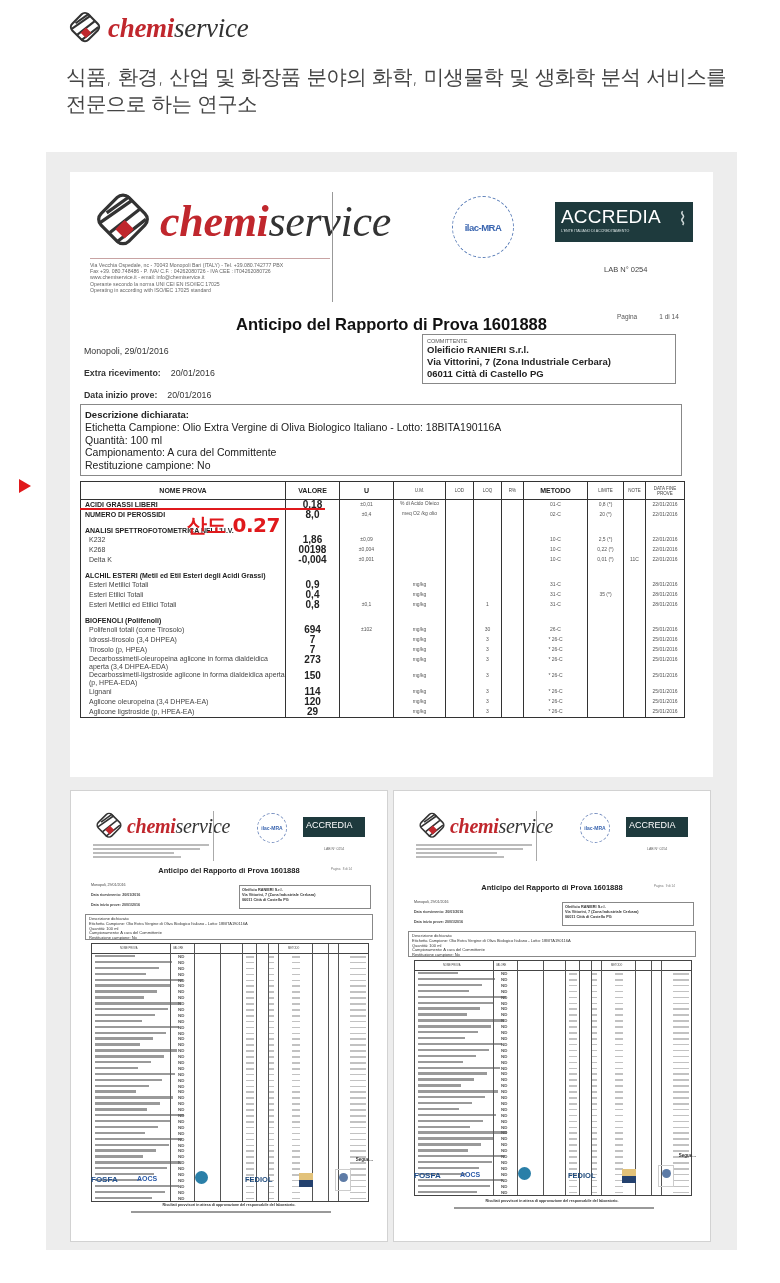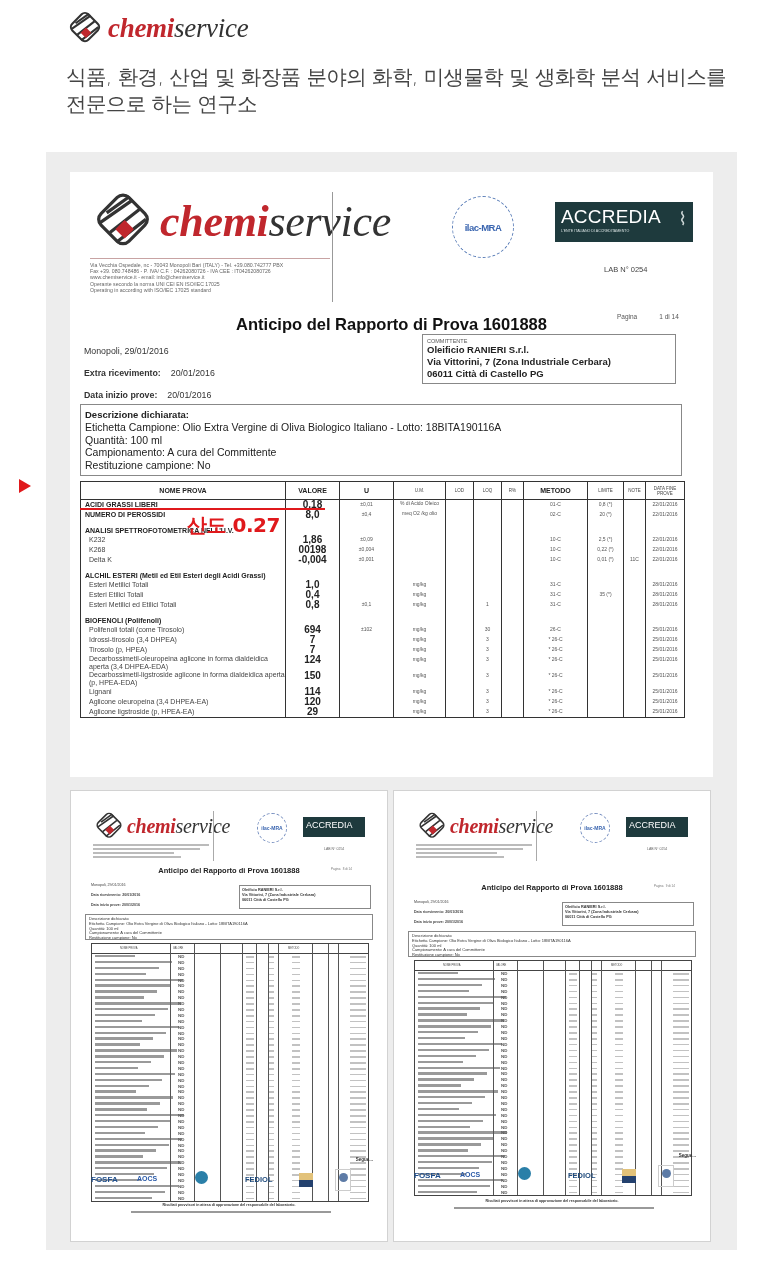--- a/index.html
+++ b/index.html
@@ -317,21 +317,21 @@
             <td></td>
             <td></td>
             <td></td>
             <td></td>
             <td></td>
             <td></td>
             <td></td>
           </tr>
           <tr>
             <td class="name sub">Esteri Metilici Totali</td>
-            <td class="val">1,0</td>
+            <td class="val">0,9</td>
             <td></td>
             <td>mg/kg</td>
             <td></td>
             <td></td>
             <td></td>
             <td>31-C</td>
             <td></td>
             <td></td>
             <td>28/01/2016</td>
           </tr>
@@ -421,21 +421,21 @@
             <td></td>
             <td>3</td>
             <td></td>
             <td>* 26-C</td>
             <td></td>
             <td></td>
             <td>25/01/2016</td>
           </tr>
           <tr>
             <td class="name wrap sub">Decarbossimetil-oleuropeina aglicone in forma dialdeidica aperta (3,4 DHPEA-EDA)</td>
-            <td class="val">124</td>
+            <td class="val">273</td>
             <td></td>
             <td>mg/kg</td>
             <td></td>
             <td>3</td>
             <td></td>
             <td>* 26-C</td>
             <td></td>
             <td></td>
             <td>25/01/2016</td>
           </tr>

